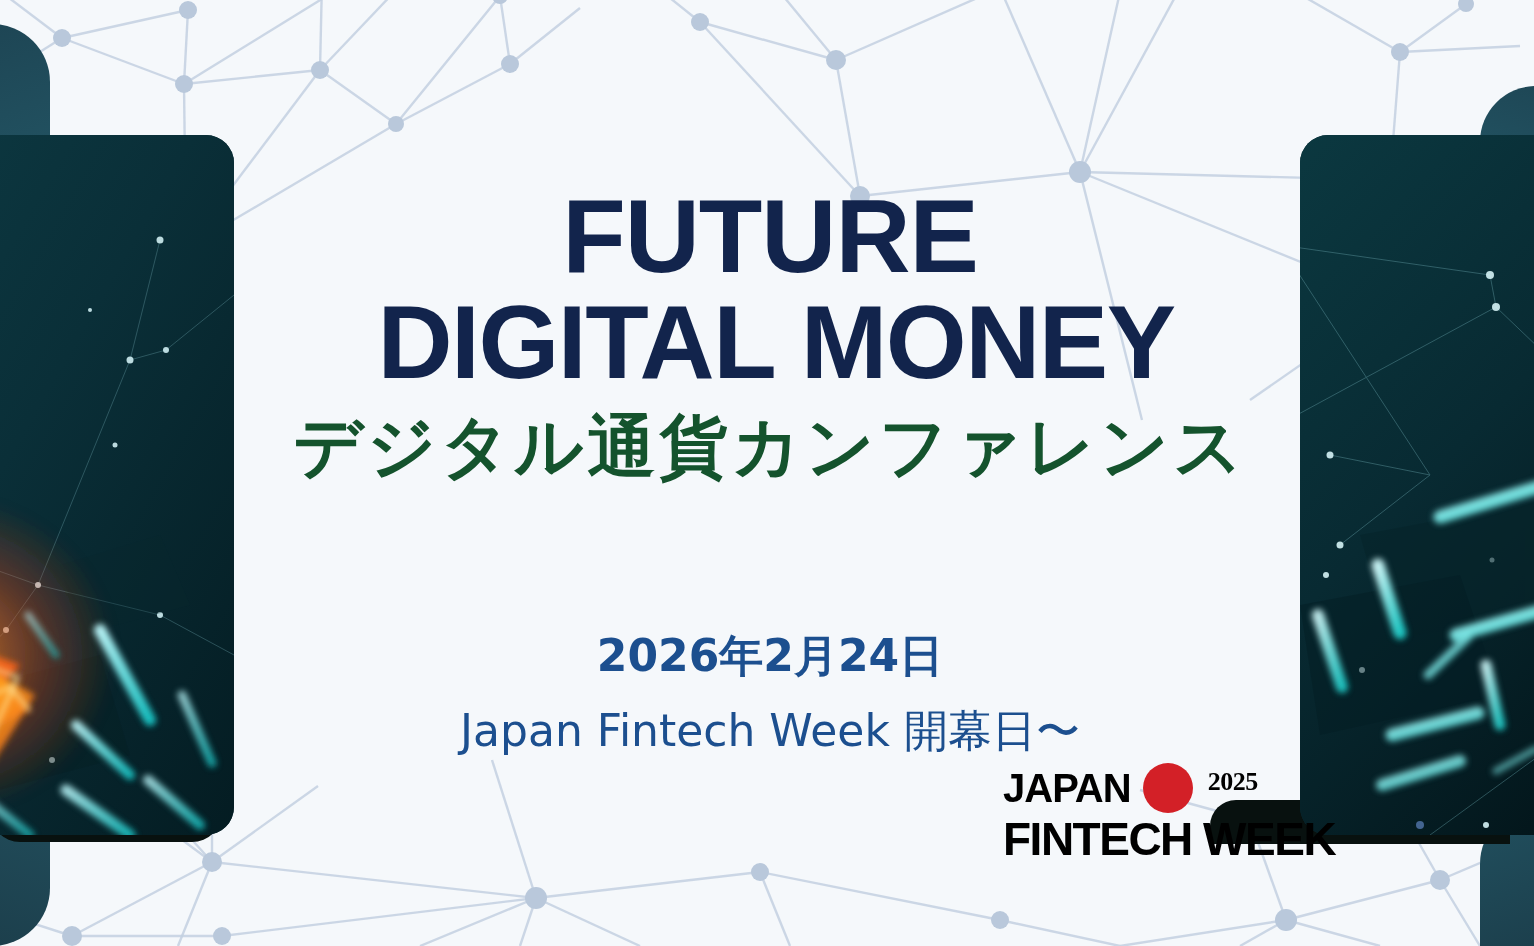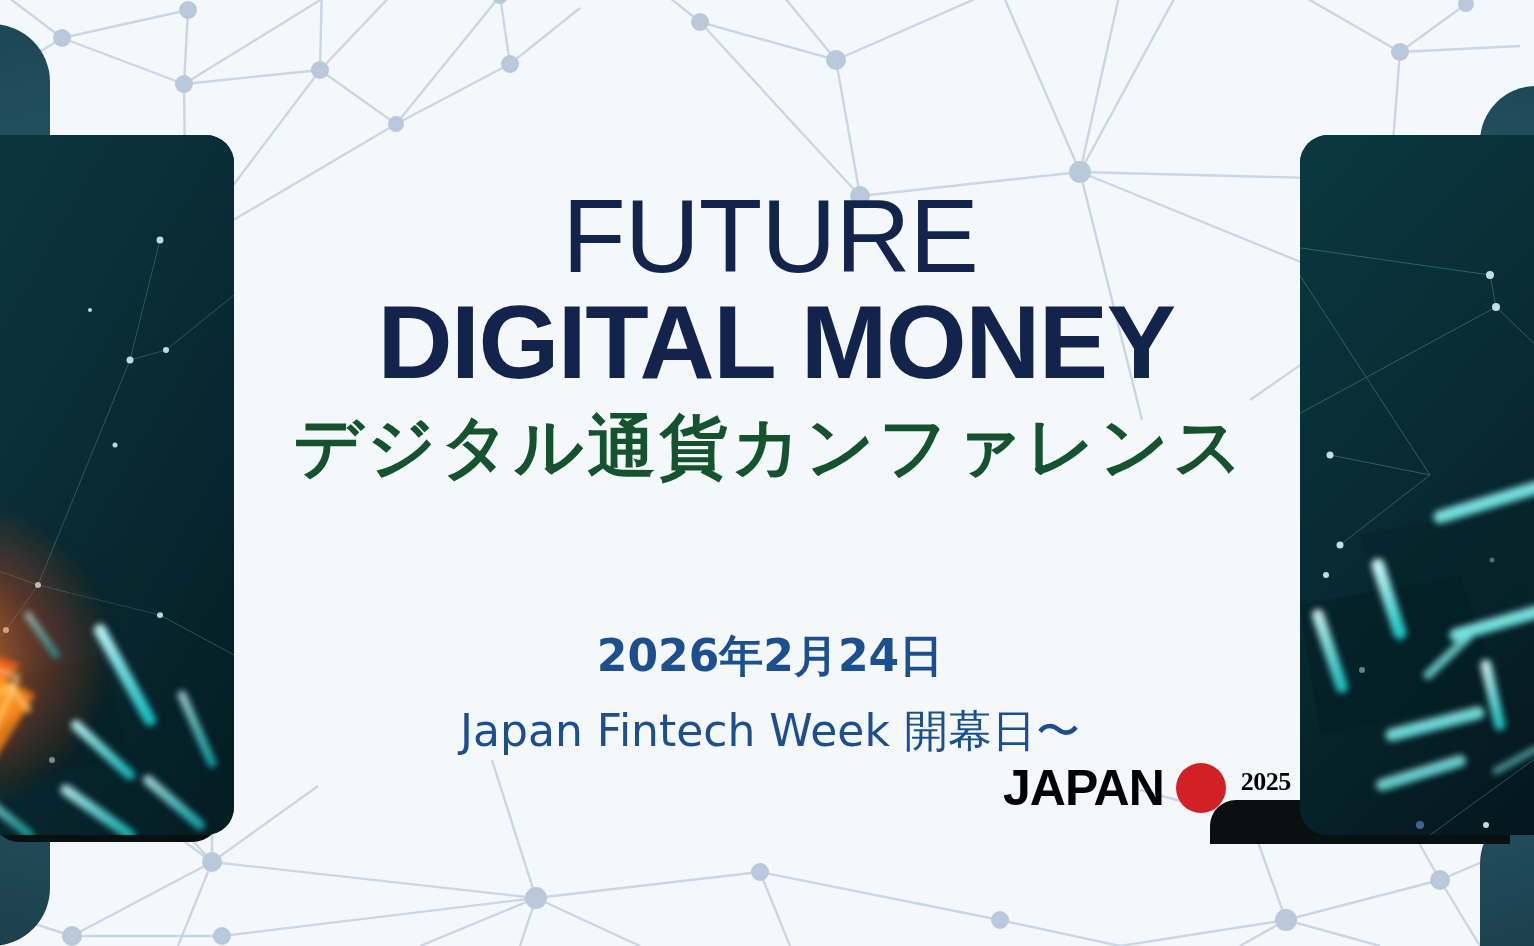--- a/index.html
+++ b/index.html
@@ -83,21 +83,21 @@
     width:1072px; height:946px;
   }
 
   #title-block {
     position:absolute;
     left:0; top:186px; width:100%;
     text-align:center;
   }
   #line-future {
     font-family:"Liberation Sans", sans-serif;
-    font-weight:400;
+    font-weight:700;
     font-size:104px;
     line-height:0.98;
     letter-spacing:-1px;
     color:#12244c;
   }
   #line-of {
     font-family:"Liberation Sans", sans-serif;
     font-weight:700;
     font-size:48px;
     line-height:1.25;
@@ -155,21 +155,21 @@
   }
   #logo-row-1 {
     position:relative;
     height:52px;
     display:flex;
     align-items:center;
   }
   #logo-japan {
     font-family:"Liberation Sans", sans-serif;
     font-weight:700;
-    font-size:50px;
+    font-size:40px;
     letter-spacing:-1px;
     color:#000000;
     line-height:1;
   }
   #logo-dot {
     width:50px; height:50px;
     border-radius:50%;
     background:#d32027;
     margin-left:12px;
     flex:none;
@@ -495,15 +495,16 @@
     </div>
 
   </div>
 
   <div id="logo">
     <div id="logo-row-1">
       <span id="logo-japan">JAPAN</span>
       <span id="logo-dot"></span>
       <span id="logo-year">2025</span>
     </div>
+    <div id="logo-row-2">FINTECH WEEK</div>
   </div>
 
 </div>
 
 </body></html>

